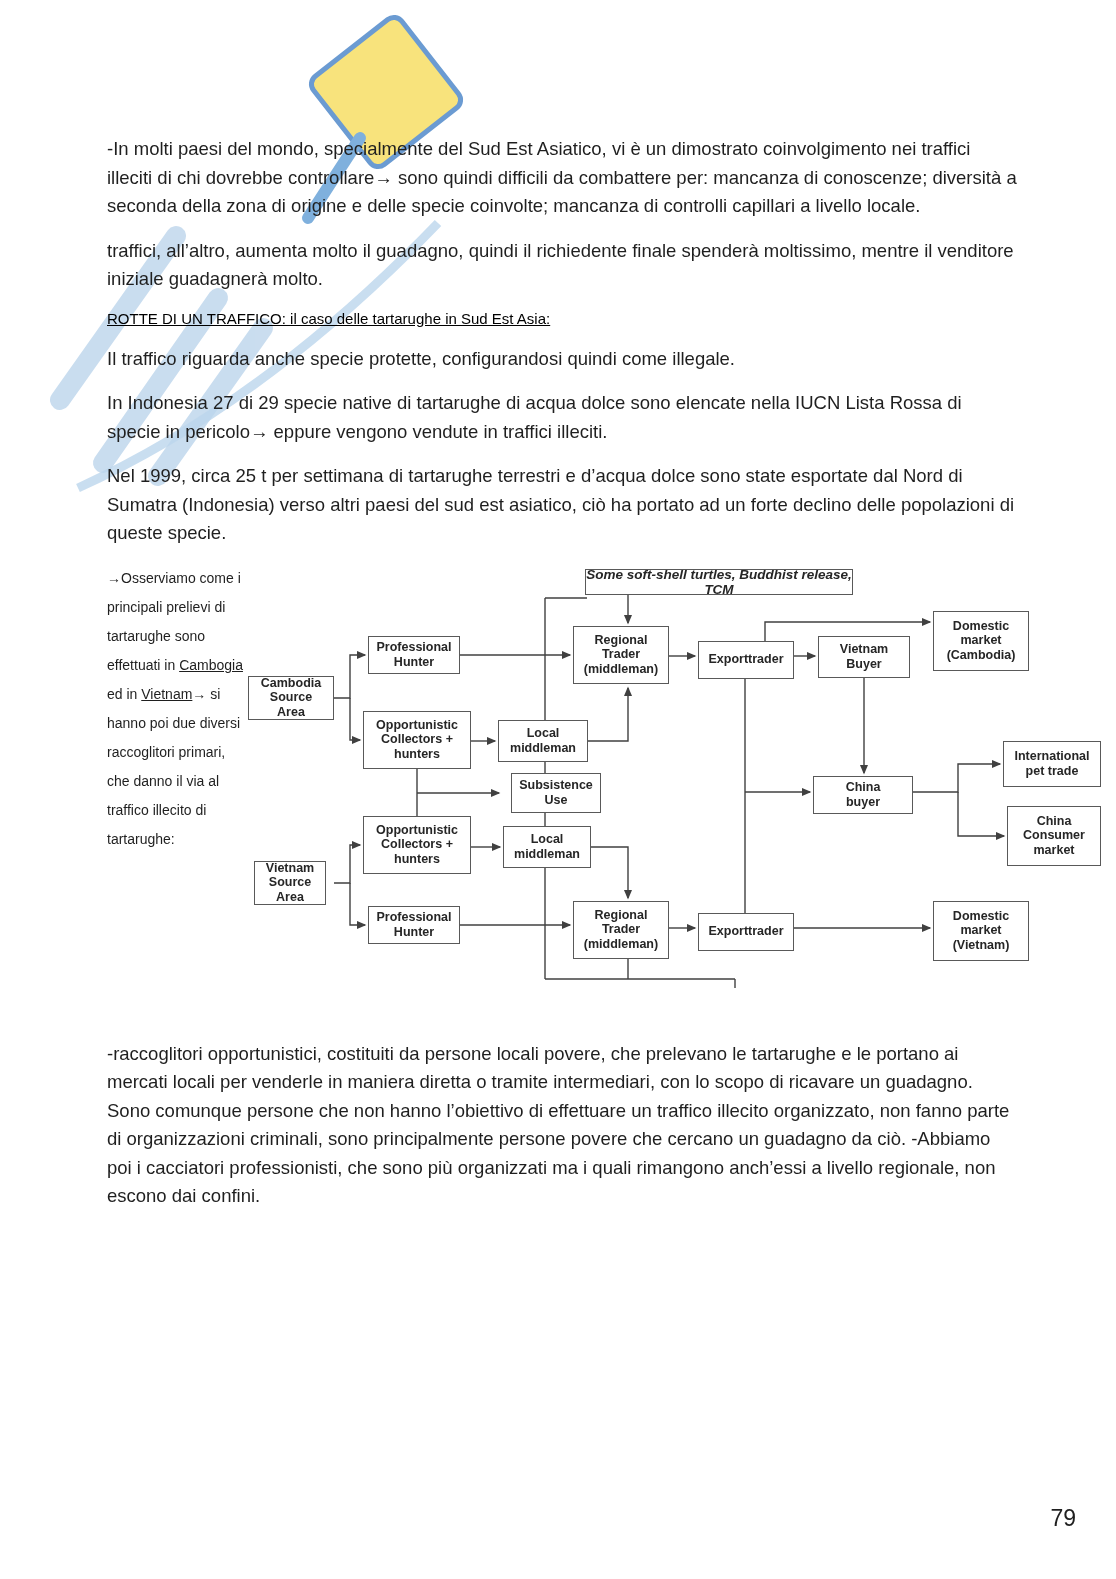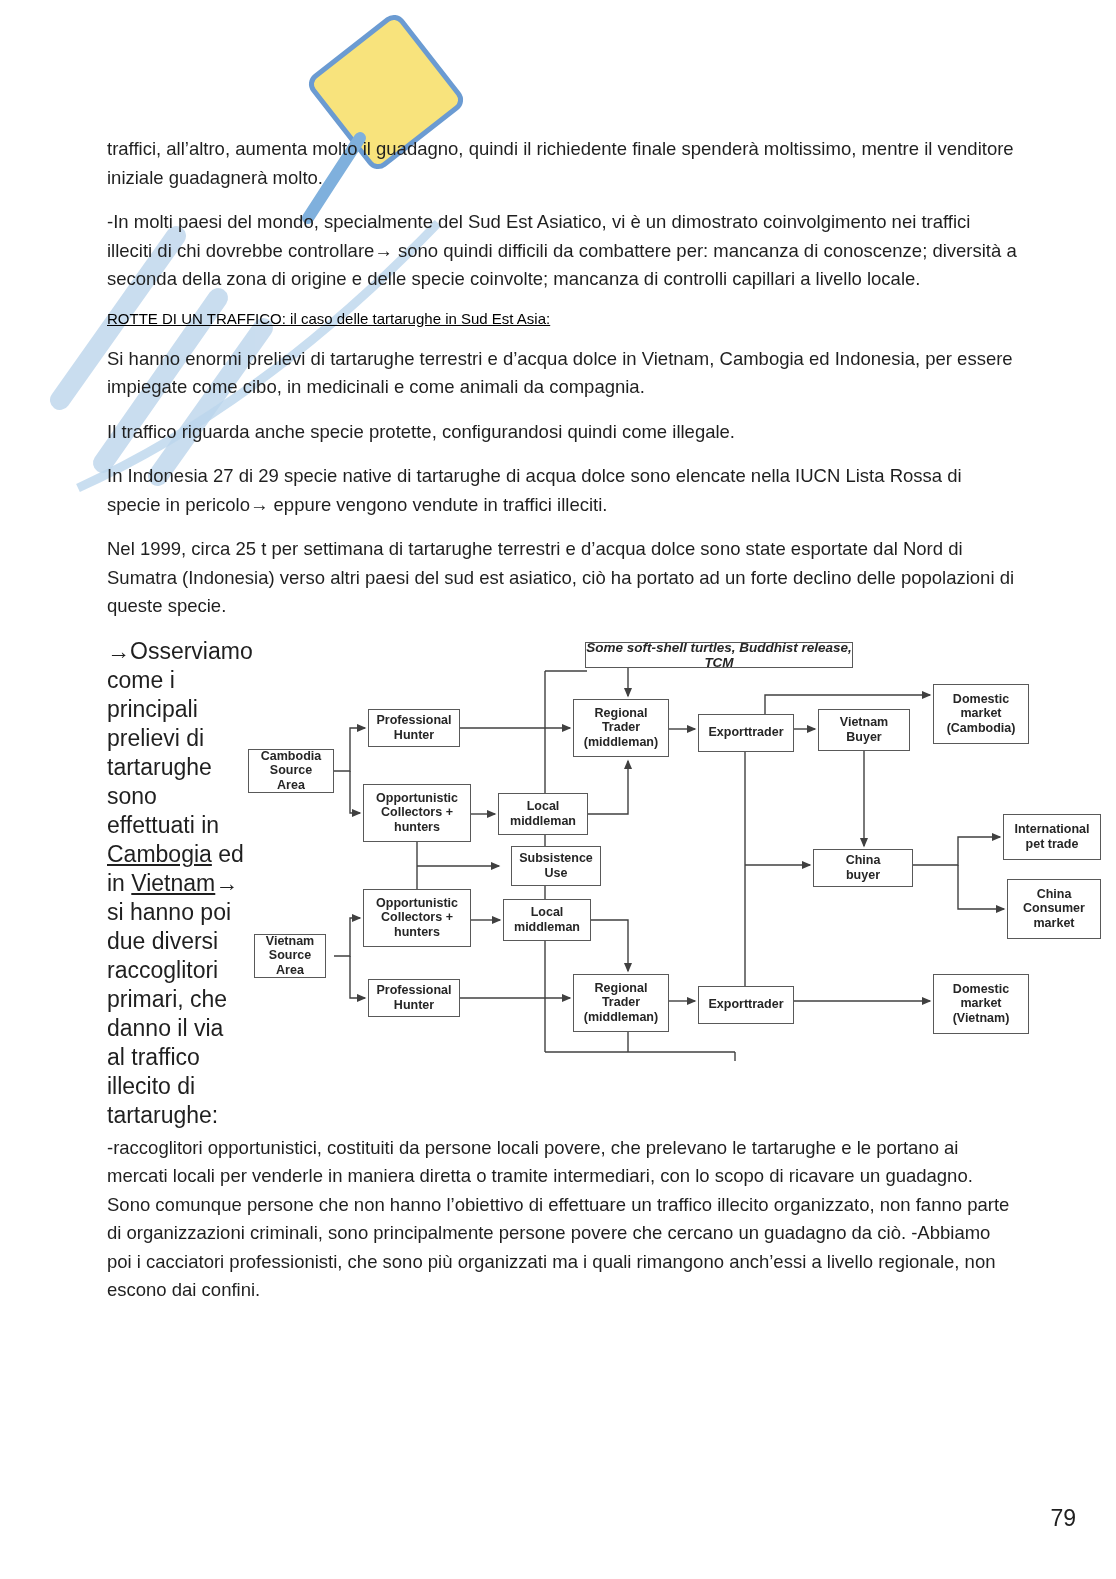--- a/index.html
+++ b/index.html
@@ -10,21 +10,21 @@
   }
   .watermark { position:absolute; left:8px; top:8px; z-index:0; pointer-events:none; }
   .content { position:relative; z-index:1; padding:135px 99px 0 107px; width:910px; }
   .content p { margin:0 0 16px 0; font-size:18.5px; line-height:28.5px; }
   .heading {
     font-size:15px; font-weight:normal; text-decoration:underline;
     margin:4px 0 18px 0; color:#000;
   }
   .figure-row { display:flex; margin:0 0 4px 0; width:998px; }
   .side-text {
-    flex:0 0 138px; width:138px; font-size:23px; line-height:29px;
+    flex:0 0 138px; width:138px; font-size:14px; line-height:29px;
   }
   .u { text-decoration:underline; }
   .diagram { position:relative; flex:0 0 860px; width:860px; height:472px; }
   .diagram svg.arrows { position:absolute; left:0; top:0; z-index:0; }
   .node {
     position:absolute; z-index:1; box-sizing:border-box;
     background:#fff; border:1px solid #595959;
     display:flex; align-items:center; justify-content:center; text-align:center;
     font-size:12.5px; font-weight:bold; line-height:1.15; color:#262626; padding:18px;
   }
@@ -48,26 +48,25 @@
     </g>
     <g stroke="#a6c7e5" stroke-width="20" opacity="0.6" fill="none" stroke-linecap="round">
       <path d="M95 455 L210 290"></path>
       <path d="M52 392 L168 228"></path>
       <path d="M150 468 L255 320"></path>
     </g>
     <path d="M70 480 C 180 430, 300 350, 430 215" stroke="#bcd6ec" stroke-width="9" fill="none" opacity="0.8"></path>
   </svg>
 
   <div class="content">
+    <p>-In molti paesi del mondo, specialmente del Sud Est Asiatico, vi è un dimostrato coinvolgimento nei traffici illeciti di chi dovrebbe controllare→ sono quindi difficili da combattere per: mancanza di conoscenze; diversità a seconda della zona di origine e delle specie coinvolte; mancanza di controlli capillari a livello locale.</p>
     <p>traffici, all’altro, aumenta molto il guadagno, quindi il richiedente finale spenderà moltissimo, mentre il venditore iniziale guadagnerà molto.</p>
-    <p>-In molti paesi del mondo, specialmente del Sud Est Asiatico, vi è un dimostrato coinvolgimento nei traffici illeciti di chi dovrebbe controllare→ sono quindi difficili da combattere per: mancanza di conoscenze; diversità a seconda della zona di origine e delle specie coinvolte; mancanza di controlli capillari a livello locale.</p>
 
     <h2 class="heading">ROTTE DI UN TRAFFICO: il caso delle tartarughe in Sud Est Asia:</h2>
 
-    <p>Si hanno enormi prelievi di tartarughe terrestri e d’acqua dolce in Vietnam, Cambogia ed Indonesia, per essere impiegate come cibo, in medicinali e come animali da compagnia.</p>
     <p>Il traffico riguarda anche specie protette, configurandosi quindi come illegale.</p>
     <p>In Indonesia 27 di 29 specie native di tartarughe di acqua dolce sono elencate nella IUCN Lista Rossa di specie in pericolo→ eppure vengono vendute in traffici illeciti.</p>
     <p>Nel 1999, circa 25 t per settimana di tartarughe terrestri e d’acqua dolce sono state esportate dal Nord di Sumatra (Indonesia) verso altri paesi del sud est asiatico, ciò ha portato ad un forte declino delle popolazioni di queste specie.</p>
 
     <div class="figure-row">
       <div class="side-text"><span>→Osserviamo come i principali prelievi di tartarughe sono effettuati in </span><span class="u">Cambogia</span><span> ed in </span><span class="u">Vietnam</span><span>→ si hanno poi due diversi raccoglitori primari, che danno il via al traffico illecito di tartarughe:</span></div>
 
       <div class="diagram">
         <svg class="arrows" width="860" height="472" viewBox="0 0 860 472">
           <defs>

